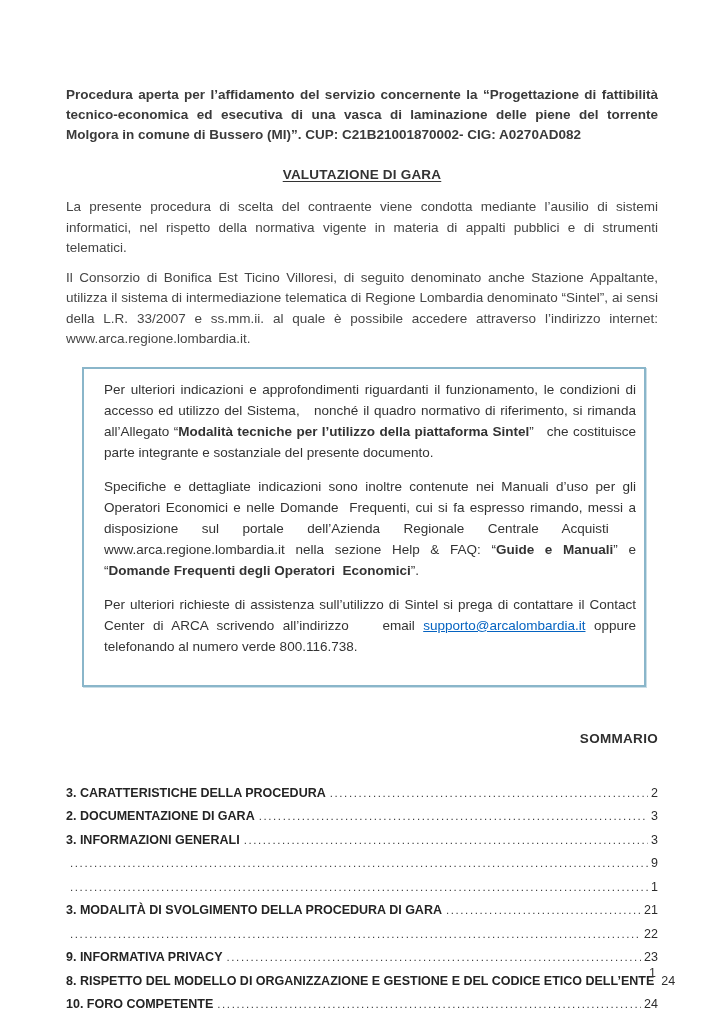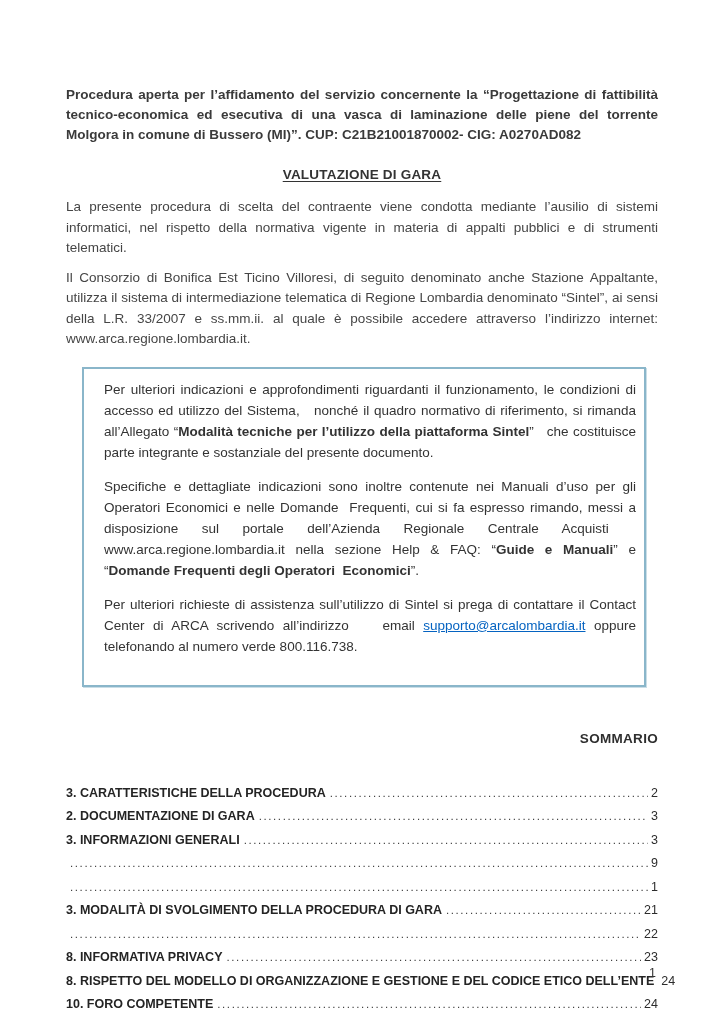--- a/index.html
+++ b/index.html
@@ -142,21 +142,21 @@
       <div class="toc-row">
         <span class="toc-label">3. MODALITÀ DI SVOLGIMENTO DELLA PROCEDURA DI GARA</span>
         <span class="toc-leader">................................................................................................................................................................................................................................................</span>
         <span class="toc-page">21</span>
       </div>
       <div class="toc-row">
         <span class="toc-leader">................................................................................................................................................................................................................................................</span>
         <span class="toc-page">22</span>
       </div>
       <div class="toc-row">
-        <span class="toc-label">8. INFORMATIVA PRIVACY</span>
+        <span class="toc-label">9. INFORMATIVA PRIVACY</span>
         <span class="toc-leader">................................................................................................................................................................................................................................................</span>
         <span class="toc-page">23</span>
       </div>
       <div class="toc-row">
         <span class="toc-label">8. RISPETTO DEL MODELLO DI ORGANIZZAZIONE E GESTIONE E DEL CODICE ETICO DELL’ENTE</span>
         <span class="toc-leader">................................................................................................................................................................................................................................................</span>
         <span class="toc-page">24</span>
       </div>
       <div class="toc-row">
         <span class="toc-label">10. FORO COMPETENTE</span>

